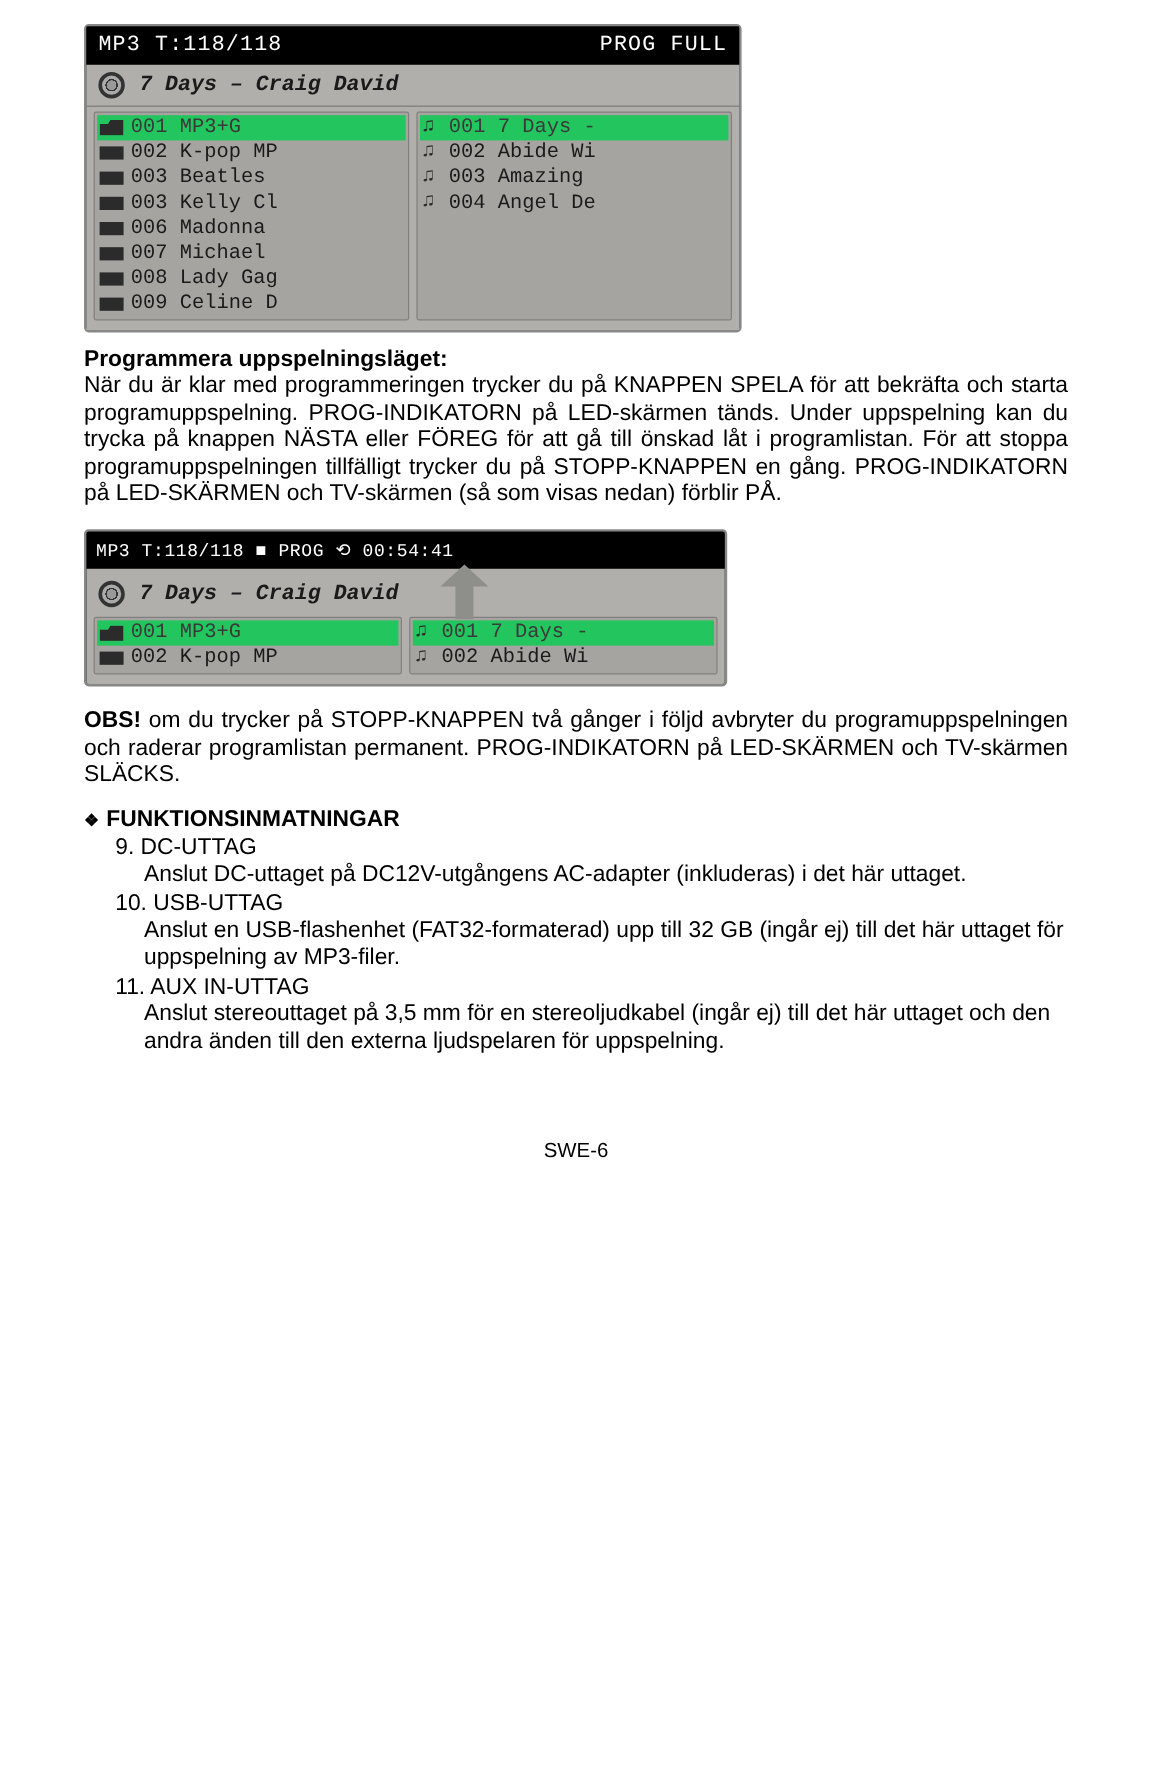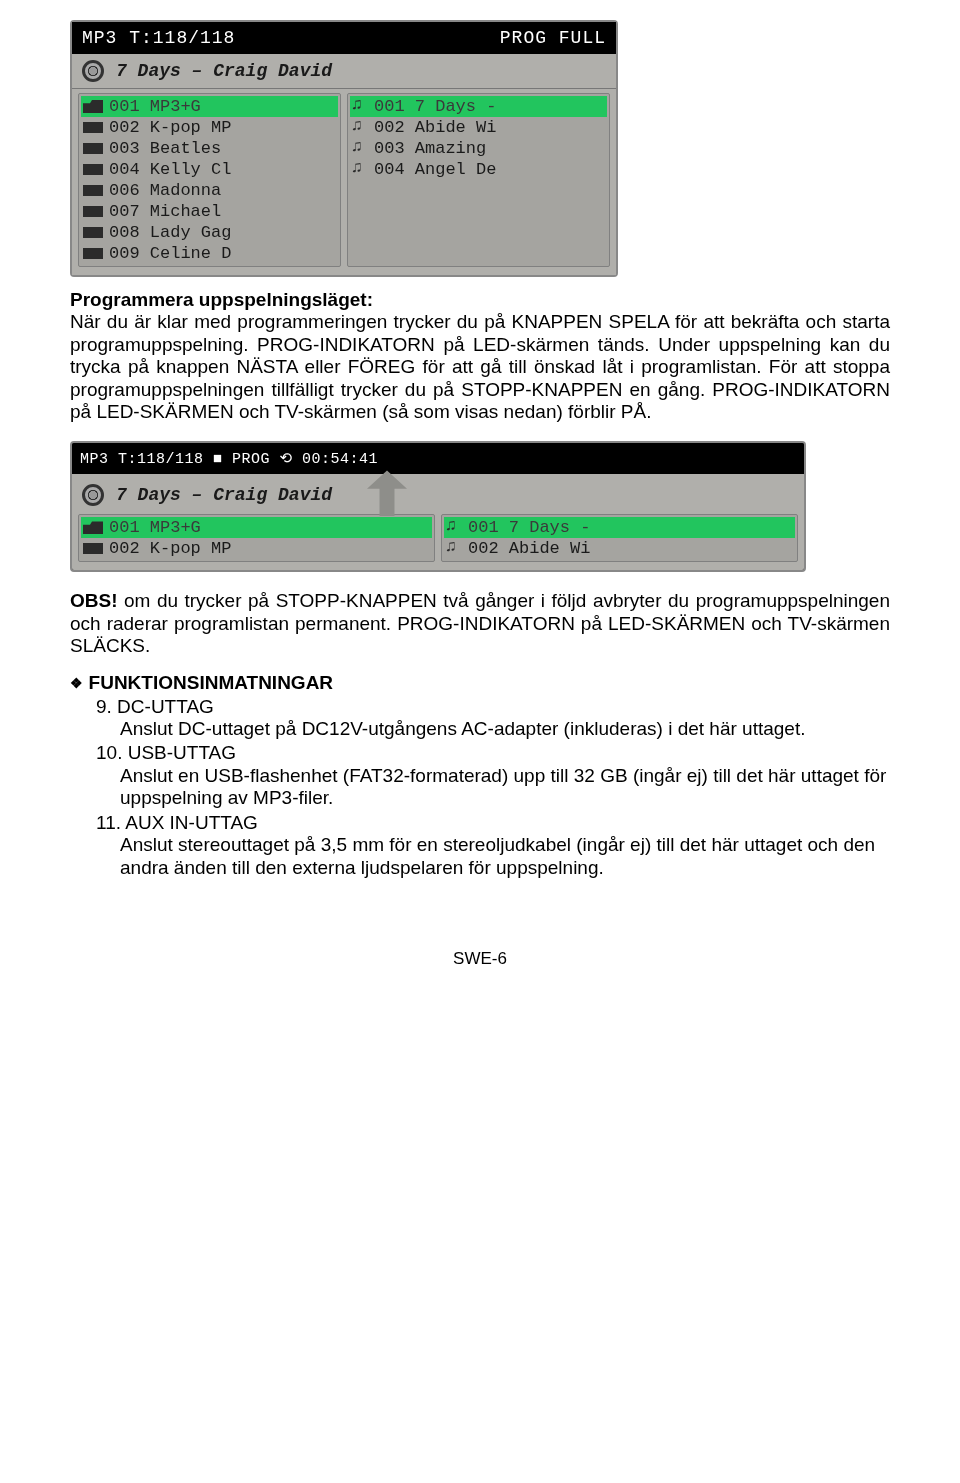--- a/index.html
+++ b/index.html
@@ -98,21 +98,21 @@
     font-size: 19px;
     line-height: 1.18;
     margin: 0;
     text-align: justify;
   }
   .bold { font-weight: bold; }
   .section-block { margin-top: 8px; }
   
   .screen2 {
     background: #2a2a2a;
-    width: 736px;
+    width: 536px;
     margin: 18px 0 18px 0;
     border: 2px solid #888;
     border-radius: 4px;
     font-family:"Courier New",monospace;
     overflow:hidden;
   }
   .s2-header {
     background:#000; color:#fff;
     padding:6px 8px;
     font-size:15px;
@@ -179,21 +179,21 @@
           <div class="row">
             <span class="bar-icon"></span>
             <span>002 K-pop MP</span>
           </div>
           <div class="row">
             <span class="bar-icon"></span>
             <span>003 Beatles</span>
           </div>
           <div class="row">
             <span class="bar-icon"></span>
-            <span>004 Kelly Cl</span>
+            <span>003 Kelly Cl</span>
           </div>
           <div class="row">
             <span class="bar-icon"></span>
             <span>006 Madonna</span>
           </div>
           <div class="row">
             <span class="bar-icon"></span>
             <span>007 Michael</span>
           </div>
           <div class="row">

